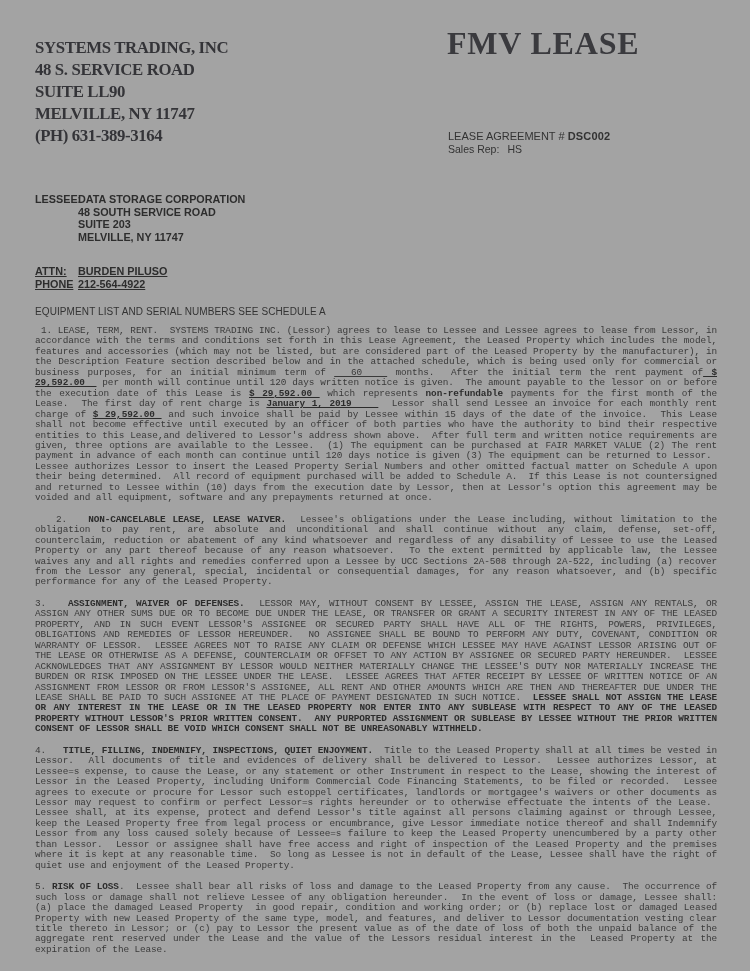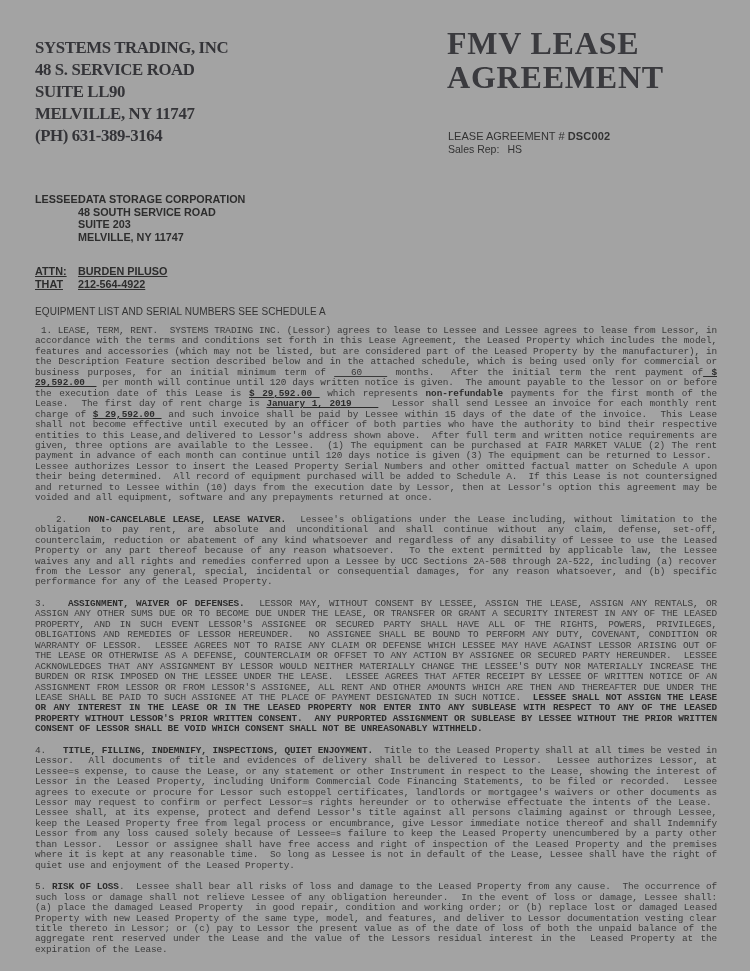--- a/index.html
+++ b/index.html
@@ -127,21 +127,20 @@
   <div class="letterhead">
     <div>SYSTEMS TRADING, INC</div>
     <div>48 S. SERVICE ROAD</div>
     <div>SUITE LL90</div>
     <div>MELVILLE, NY 11747</div>
     <div>(PH) 631-389-3164</div>
   </div>
 
   <div class="doc-title">
     <div>FMV LEASE</div>
-    <div>AGREEMENT</div>
   </div>
 
   <div class="meta">
     <div><span>LEASE AGREEMENT #</span> <span class="num">DSC002</span></div>
     <div class="rep-row"><span>Sales Rep:</span><span class="rep-val">HS</span></div>
   </div>
 
   <div class="lessee">
     <div class="row">
       <span class="label">LESSEE:</span>
@@ -160,21 +159,21 @@
       <span>MELVILLE, NY 11747</span>
     </div>
   </div>
 
   <div class="contact">
     <div class="row">
       <span class="label">ATTN:</span>
       <span>BURDEN PILUSO</span>
     </div>
     <div class="row">
-      <span class="label">THAT</span>
+      <span class="label">PHONE</span>
       <span>212-564-4922</span>
     </div>
   </div>
 
   <div class="equipment-note">EQUIPMENT LIST AND SERIAL NUMBERS SEE SCHEDULE A</div>
 
   <main class="body-text">
     <p><span>&nbsp;1. LEASE, TERM, RENT.&nbsp; SYSTEMS TRADING INC. (Lessor) agrees to lease to Lessee and Lessee agrees to lease from Lessor, in accordance with the terms and conditions set forth in this Lease Agreement, the Leased Property which includes the model, features and accessories (which may not be listed, but are considered part of the Leased Property by the manufacturer), in the Description Feature section described below and in the attached schedule, which is being used only for commercial or business purposes, for an initial minimum term of </span><span class="u">&nbsp;&nbsp;60&nbsp;&nbsp;&nbsp;</span><span> months.&nbsp; After the initial term the rent payment of</span><span class="b u">&nbsp;$ 29,592.00&nbsp;&nbsp;</span><span>&nbsp;per month will continue until 120 days written notice is given.&nbsp; The amount payable to the lessor on or before the execution date of this Lease is </span><span class="b u">$ 29,592.00&nbsp;</span><span> which represents </span><span class="b">non-refundable</span><span> payments for the first month of the Lease.&nbsp; The first day of rent charge is </span><span class="b u">January 1, 2019&nbsp;&nbsp;&nbsp;&nbsp;</span><span>&nbsp; Lessor shall send Lessee an invoice for each monthly rent charge of </span><span class="b u">$ 29,592.00&nbsp;</span><span> and such invoice shall be paid by Lessee within 15 days of the date of the invoice.&nbsp; This Lease shall not become effective until executed by an officer of both parties who have the authority to bind their respective entities to this Lease,and delivered to Lessor's address shown above.&nbsp; After full term and written notice requirements are given, three options are available to the Lessee.&nbsp; (1) The equipment can be purchased at FAIR MARKET VALUE (2) The rent payment in advance of each month can continue until 120 days notice is given (3) The equipment can be returned to Lessor.&nbsp; Lessee authorizes Lessor to insert the Leased Property Serial Numbers and other omitted factual matter on Schedule A upon their being determined.&nbsp; All record of equipment purchased will be added to Schedule A.&nbsp; If this Lease is not countersigned and returned to Lessee within (10) days from the execution date by Lessor, then at Lessor's option this agreement may be voided and all equipment, software and any prepayments returned at once.</span></p>
     <p><span>&nbsp;&nbsp;&nbsp;2.&nbsp;&nbsp; </span><span class="b">NON-CANCELABLE LEASE, LEASE WAIVER.</span><span>&nbsp; Lessee's obligations under the Lease including, without limitation to the obligation to pay rent, are absolute and unconditional and shall continue without any claim, defense, set-off, counterclaim, reduction or abatement of any kind whatsoever and regardless of any disability of Lessee to use the Leased Property or any part thereof because of any reason whatsoever.&nbsp; To the extent permitted by applicable law, the Lessee waives any and all rights and remedies conferred upon a Lessee by UCC Sections 2A-508 through 2A-522, including (a) recover from the Lessor any general, special, incidental or consequential damages, for any reason whatsoever, and (b) specific performance for any of the Leased Property.</span></p>
     <p><span>3.&nbsp;&nbsp; </span><span class="b">ASSIGNMENT, WAIVER OF DEFENSES.</span><span>&nbsp; LESSOR MAY, WITHOUT CONSENT BY LESSEE, ASSIGN THE LEASE, ASSIGN ANY RENTALS, OR ASSIGN ANY OTHER SUMS DUE OR TO BECOME DUE UNDER THE LEASE, OR TRANSFER OR GRANT A SECURITY INTEREST IN ANY OF THE LEASED PROPERTY, AND IN SUCH EVENT LESSOR'S ASSIGNEE OR SECURED PARTY SHALL HAVE ALL OF THE RIGHTS, POWERS, PRIVILEGES, OBLIGATIONS AND REMEDIES OF LESSOR HEREUNDER.&nbsp; NO ASSIGNEE SHALL BE BOUND TO PERFORM ANY DUTY, COVENANT, CONDITION OR WARRANTY OF LESSOR.&nbsp; LESSEE AGREES NOT TO RAISE ANY CLAIM OR DEFENSE WHICH LESSEE MAY HAVE AGAINST LESSOR ARISING OUT OF THE LEASE OR OTHERWISE AS A DEFENSE, COUNTERCLAIM OR OFFSET TO ANY ACTION BY ASSIGNEE OR SECURED PARTY HEREUNDER.&nbsp; LESSEE ACKNOWLEDGES THAT ANY ASSIGNMENT BY LESSOR WOULD NEITHER MATERIALLY CHANGE THE LESSEE'S DUTY NOR MATERIALLY INCREASE THE BURDEN OR RISK IMPOSED ON THE LESSEE UNDER THE LEASE.&nbsp; LESSEE AGREES THAT AFTER RECEIPT BY LESSEE OF WRITTEN NOTICE OF AN ASSIGNMENT FROM LESSOR OR FROM LESSOR'S ASSIGNEE, ALL RENT AND OTHER AMOUNTS WHICH ARE THEN AND THEREAFTER DUE UNDER THE LEASE SHALL BE PAID TO SUCH ASSIGNEE AT THE PLACE OF PAYMENT DESIGNATED IN SUCH NOTICE.&nbsp; </span><span class="b">LESSEE SHALL NOT ASSIGN THE LEASE OR ANY INTEREST IN THE LEASE OR IN THE LEASED PROPERTY NOR ENTER INTO ANY SUBLEASE WITH RESPECT TO ANY OF THE LEASED PROPERTY WITHOUT LESSOR'S PRIOR WRITTEN CONSENT.&nbsp; ANY PURPORTED ASSIGNMENT OR SUBLEASE BY LESSEE WITHOUT THE PRIOR WRITTEN CONSENT OF LESSOR SHALL BE VOID WHICH CONSENT SHALL NOT BE UNREASONABLY WITHHELD.</span></p>

